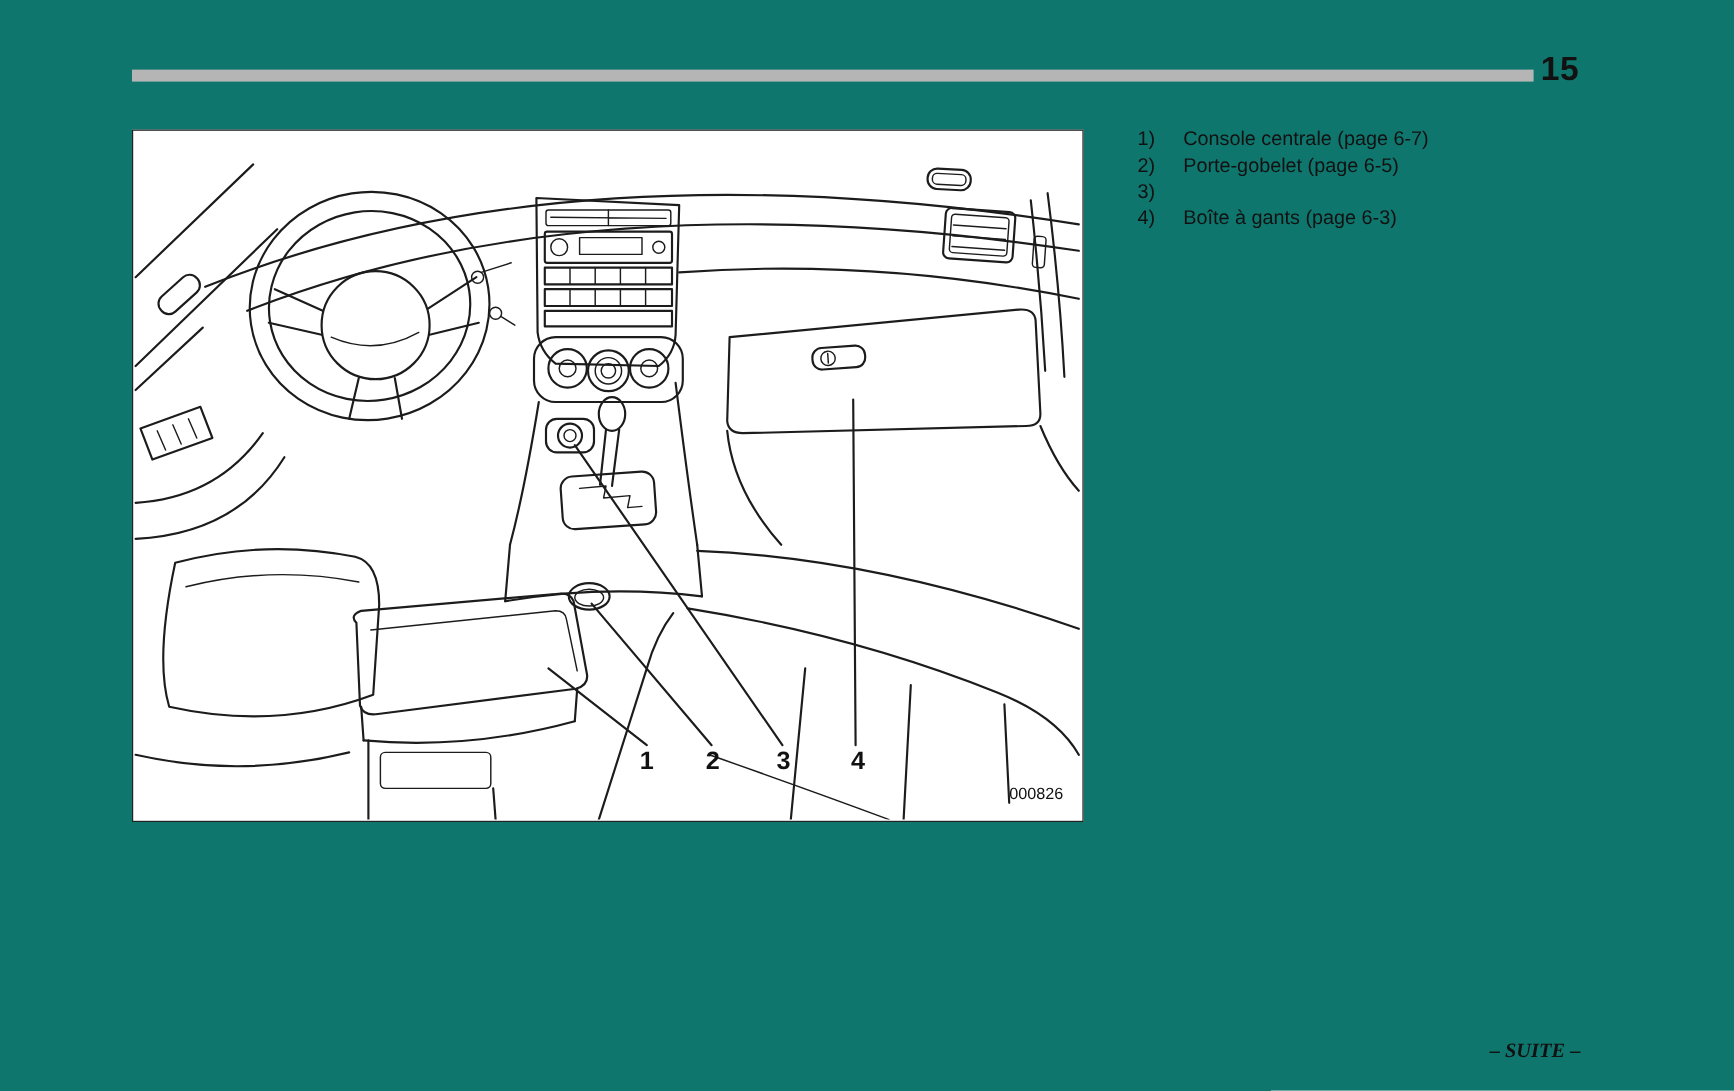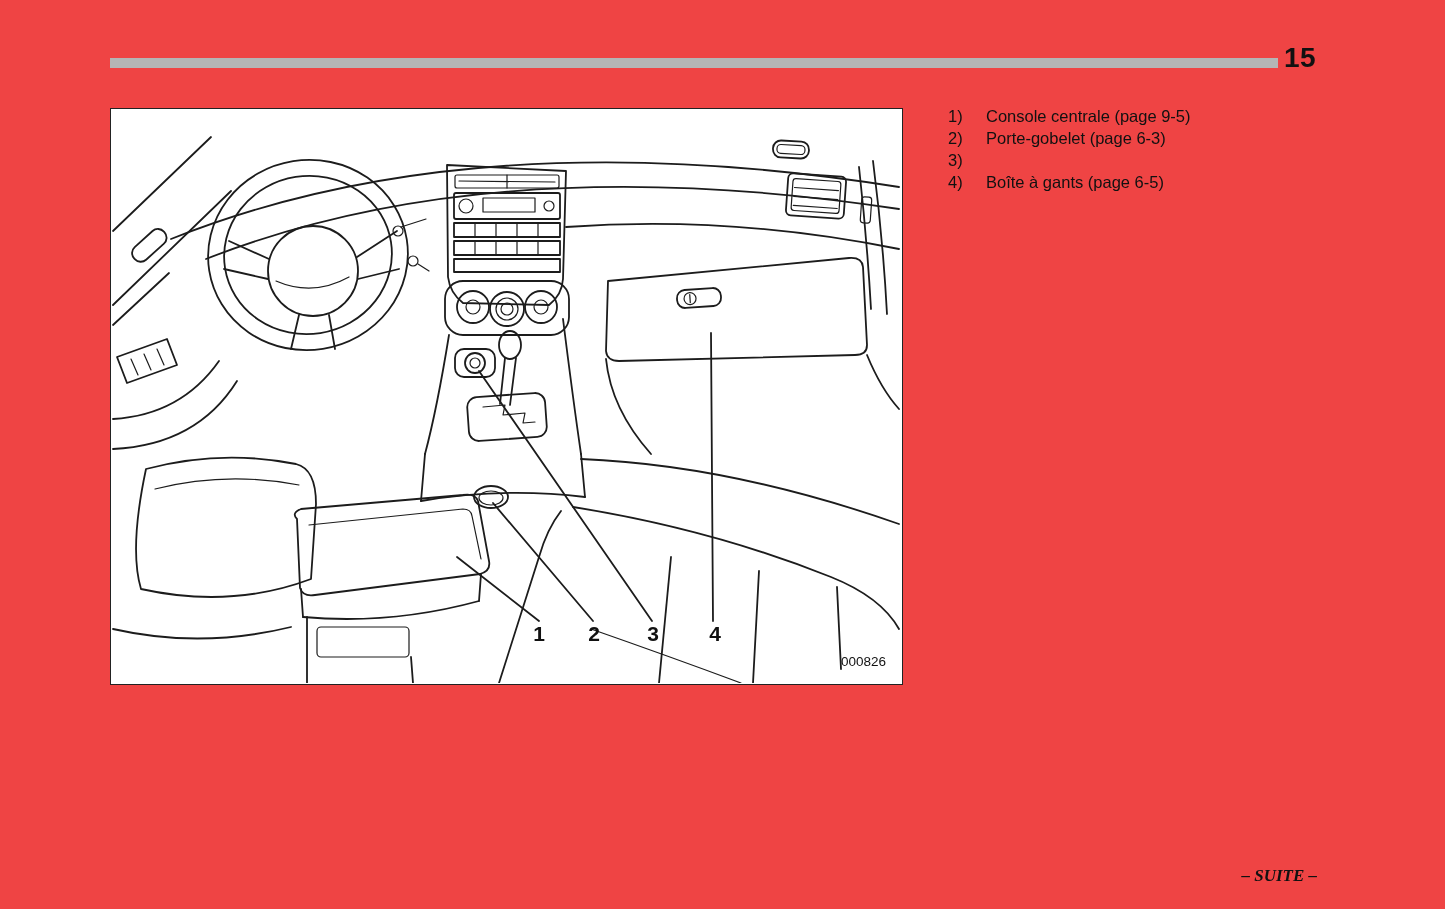--- a/index.html
+++ b/index.html
@@ -6,21 +6,21 @@
     margin: 0;
     padding: 0;
     background: #ffffff;
     font-family: "Liberation Sans", sans-serif;
     color: #111;
   }
   .page {
     position: relative;
     width: 1445px;
     height: 909px;
-    background: #ef4444;
+    background: #0f766e;
     overflow: hidden;
   }
   .header-rule {
     position: absolute;
     left: 110px;
     top: 58px;
     width: 1168px;
     height: 10px;
     background: #b5b5b5;
   }
@@ -258,30 +258,30 @@
       <text class="callout-num" x="542" y="532" text-anchor="middle">3</text>
       <text class="callout-num" x="604" y="532" text-anchor="middle">4</text>
 
       <text class="figure-code" x="775" y="557" text-anchor="end">000826</text>
     </svg>
   </div>
 
   <ol class="legend">
     <li class="legend-item">
       <span class="legend-num">1)</span>
-      <span class="legend-text">Console centrale (page 9-5)</span>
+      <span class="legend-text">Console centrale (page 6-7)</span>
     </li>
     <li class="legend-item">
       <span class="legend-num">2)</span>
-      <span class="legend-text">Porte-gobelet (page 6-3)</span>
+      <span class="legend-text">Porte-gobelet (page 6-5)</span>
     </li>
     <li class="legend-item">
       <span class="legend-num">3)</span>
     </li>
     <li class="legend-item">
       <span class="legend-num">4)</span>
-      <span class="legend-text">Boîte à gants (page 6-5)</span>
+      <span class="legend-text">Boîte à gants (page 6-3)</span>
     </li>
   </ol>
 
   <div class="footer">– SUITE –</div>
 
 </div>
 
 </body></html>

